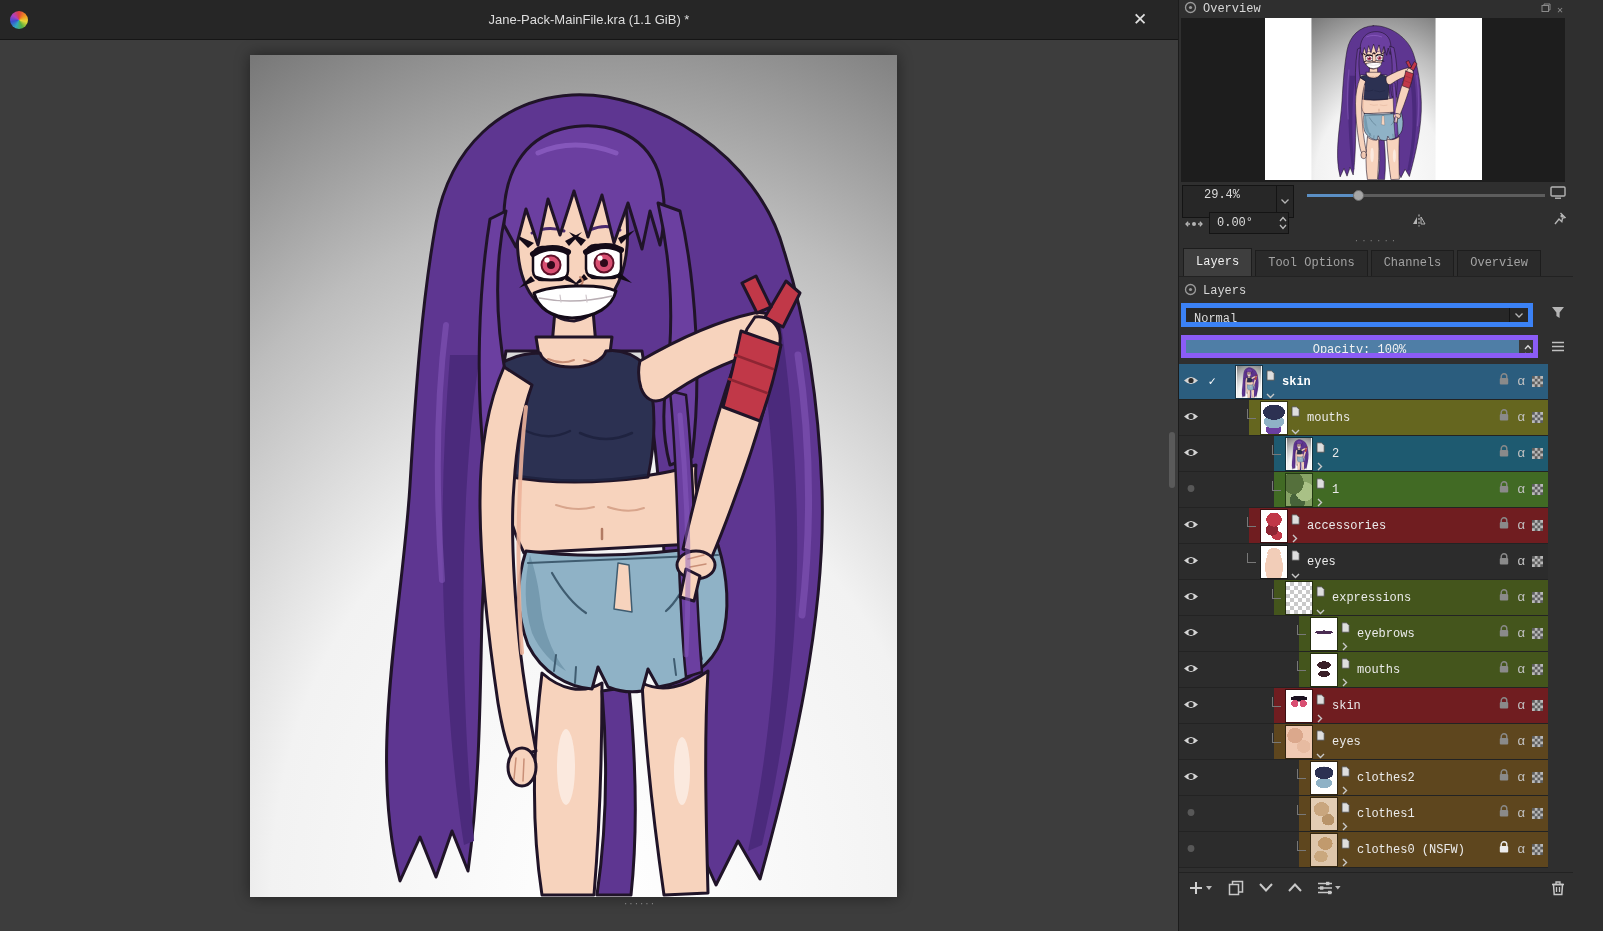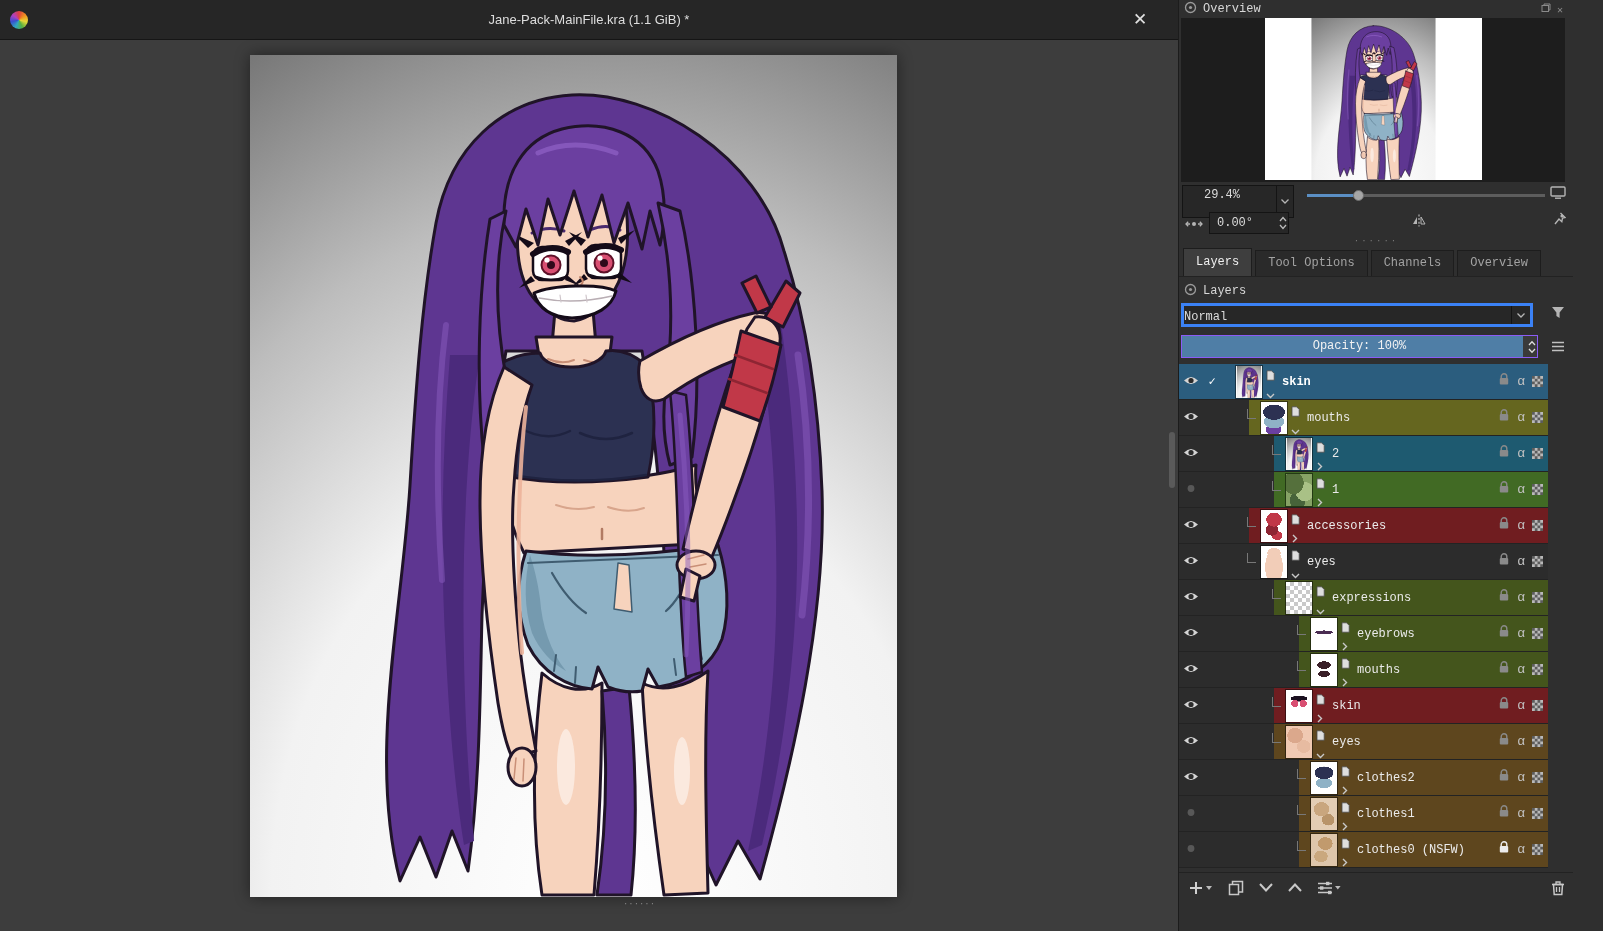--- a/index.html
+++ b/index.html
@@ -39,25 +39,25 @@
   .mirror-ic { position:absolute; left:232px; top:214px; }
   .pin-ic { position:absolute; left:374px; top:212px; }
   .dots-handle { position:absolute; left:0; top:236px; width:394px; text-align:center; color:#7a7a7a; font-size:9px; letter-spacing:2px; }
 
   .tabbar { position:absolute; left:0; top:248px; width:394px; height:29px; display:flex; align-items:flex-end; gap:3px; padding-left:4px; border-bottom:1px solid #222; }
   .tab { height:26px; line-height:25px; padding:0 12px; font-size:12px; color:#a3a3a3; background:#2a2a2a; border:1px solid #1d1d1d; border-bottom:none; }
   .tab.active { background:#3e3e3e; color:#f0f0f0; height:28px; line-height:27px; }
 
   .layers-header { position:absolute; left:0; top:281px; width:100%; height:20px; display:flex; align-items:center; gap:6px; padding-left:5px; font-size:12px; color:#d8d8d8; }
 
-  .blend-combo { position:absolute; left:2px; top:303px; width:352px; height:24px; background:#272727; border:3px solid #3b82f6; font-size:12px; color:#dcdcdc; line-height:22px; padding-left:0; }
+  .blend-combo { position:absolute; left:2px; top:303px; width:352px; height:24px; background:#272727; border:5px solid #3b82f6; font-size:12px; color:#dcdcdc; line-height:22px; padding-left:8px; }
   .blend-combo .arrow { position:absolute; right:0; top:0; width:19px; height:100%; border-left:1px solid #141414; display:flex; align-items:center; justify-content:center; }
   .funnel-ic { position:absolute; left:372px; top:306px; }
 
-  .opacity-bar { position:absolute; left:2px; top:335px; width:357px; height:23px; background:#3a3a3a; border:1px solid #8b5cf6; overflow:hidden; }
+  .opacity-bar { position:absolute; left:2px; top:335px; width:357px; height:23px; background:#3a3a3a; border:5px solid #8b5cf6; overflow:hidden; }
   .opacity-fill { position:absolute; left:0; top:0; bottom:0; width:calc(100% - 14px); background:#4f7ea6; }
   .opacity-text { position:absolute; inset:0; text-align:center; line-height:21px; font-size:12px; color:#f2f2f2; }
   .op-spin { position:absolute; right:1px; top:3px; }
   .hamburger-ic { position:absolute; left:372px; top:339px; }
 
   .layer-list { position:absolute; left:0; top:364px; width:369px; height:504px; overflow:hidden; }
   .layer-row { position:relative; width:100%; height:36px; background:#2c2c2c; border-bottom:1px solid #232323; }
   .row-fill { position:absolute; top:0; bottom:0; right:0; }
   .row-content { position:relative; height:100%; display:flex; align-items:center; }
   .eye { width:24px; flex:none; text-align:center; }

